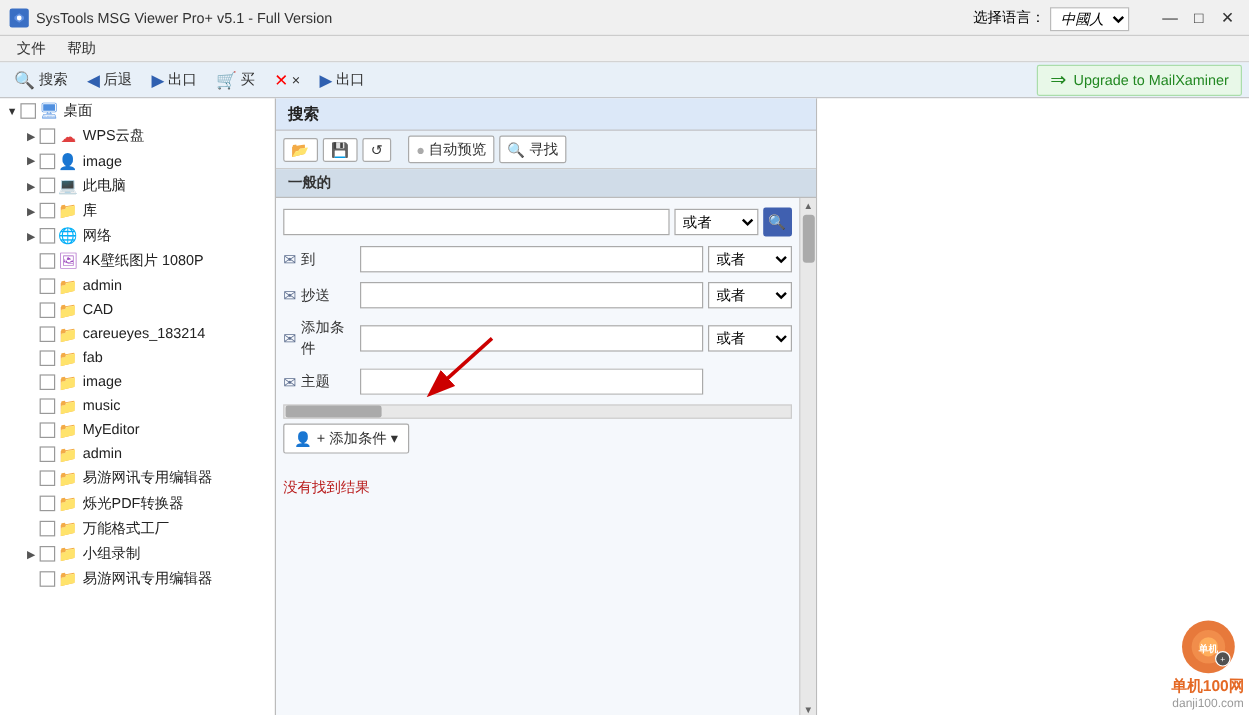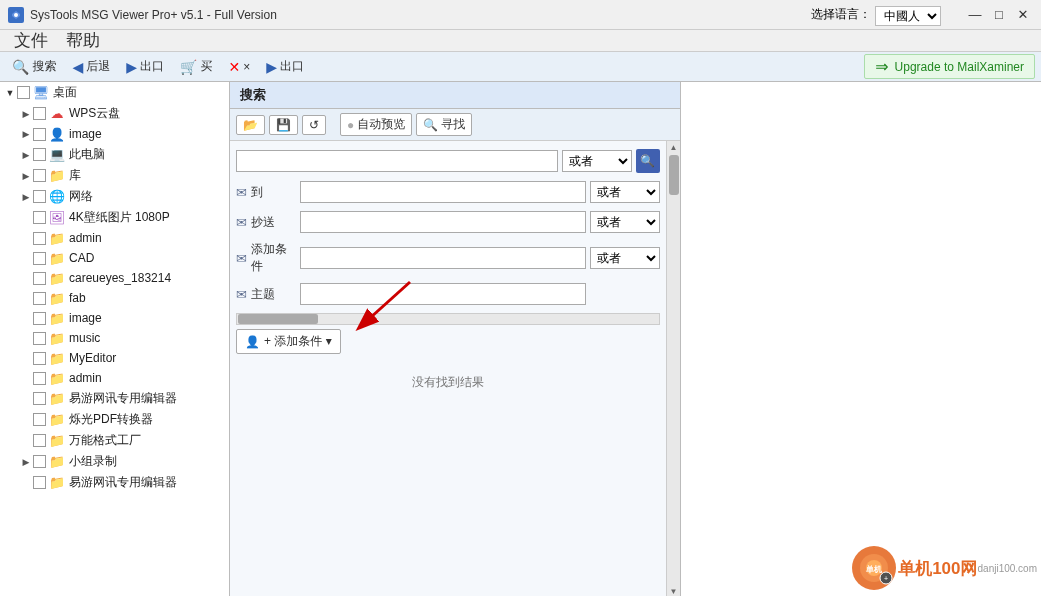--- a/index.html
+++ b/index.html
@@ -59,36 +59,37 @@
       background: none;
       border: none;
       color: #333;
     }
     .lang-select {
       border: 1px solid #bbb;
       background: white;
       font-size: 12px;
       padding: 1px 4px;
       cursor: pointer;
+      font-style: italic;
     }
 
     
     .menu-bar {
       background: #f0f0f0;
       height: 22px;
       display: flex;
       align-items: center;
       padding: 0 6px;
       border-bottom: 1px solid #ccc;
       gap: 2px;
     }
     .menu-item {
       padding: 2px 8px;
       cursor: pointer;
-      font-size: 17px;
+      font-size: 12px;
       color: #333;
     }
 
     
     .toolbar {
       background: #e8f0f8;
       height: 30px;
       display: flex;
       align-items: center;
       padding: 0 6px;
@@ -294,22 +295,21 @@
       background: white;
       border: 1px solid #aaa;
       border-radius: 2px;
       cursor: pointer;
       font-size: 12px;
       color: #333;
       margin-top: 4px;
     }
 
     .no-results {
-      text-align: center;
-      color: #737373;
+      color: #b91c1c;
       font-size: 12px;
       padding: 20px 0;
     }
 
     
     .right-panel {
       width: 360px;
       background: white;
       flex-shrink: 0;
     }
@@ -571,20 +571,23 @@
       <button class="search-tool-btn">
         <span style="color:#aaa;">●</span>
         <span>自动预览</span>
       </button>
       <button class="search-tool-btn">
         <span>🔍</span>
         <span>寻找</span>
       </button>
     </div>
 
+    <div class="search-section-label">
+      <span>一般的</span>
+    </div>
 
     <div style="display:flex;flex:1;overflow:hidden;position:relative;">
       <div style="flex:1;padding:8px 6px;overflow:hidden;">
 
         <div class="first-row">
           <input class="first-input" type="text" style="">
           <select class="search-select">
             <option>或者</option>
           </select>
           <button class="search-btn-go">
@@ -669,25 +672,25 @@
     </svg>
 
   </div>
 
   <div class="right-panel">
   </div>
 
 </div>
 
 <div class="watermark">
-  <div style="display:flex;flex-direction:row;align-items:center;">
+  <div style="display:flex;flex-direction:column;align-items:center;">
     <svg width="48" height="48" viewBox="0 0 48 48">
       <circle cx="24" cy="24" r="22" fill="#e05000" opacity="0.9"></circle>
       <circle cx="24" cy="24" r="14" fill="#f08030" opacity="0.8"></circle>
       <circle cx="24" cy="24" r="8" fill="#ffa040"></circle>
       <text x="24" y="28" text-anchor="middle" fill="white" font-size="8" font-weight="bold">单机</text>
       <circle cx="36" cy="34" r="6" fill="#333" stroke="white" stroke-width="1"></circle>
       <text x="36" y="37" text-anchor="middle" fill="white" font-size="7">+</text>
     </svg>
-    <span style="font-size:17px;color:#e05000;font-weight:bold;">单机100网</span>
+    <span style="font-size:13px;color:#e05000;font-weight:bold;">单机100网</span>
     <span style="font-size:10px;color:#888;">danji100.com</span>
   </div>
 </div>
 
 </body></html>

